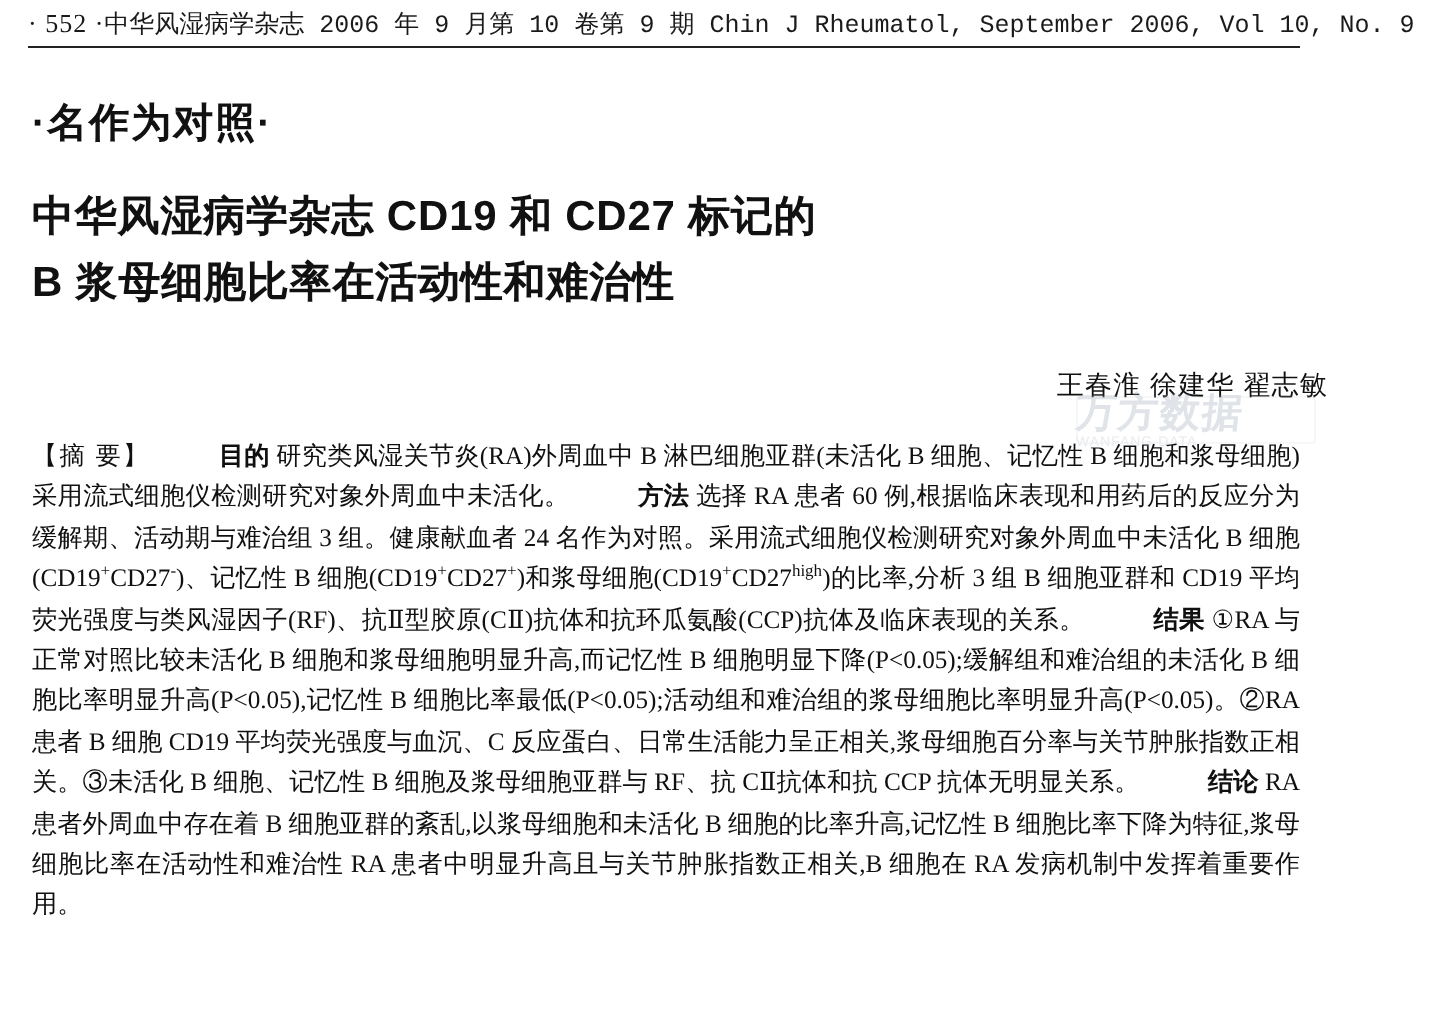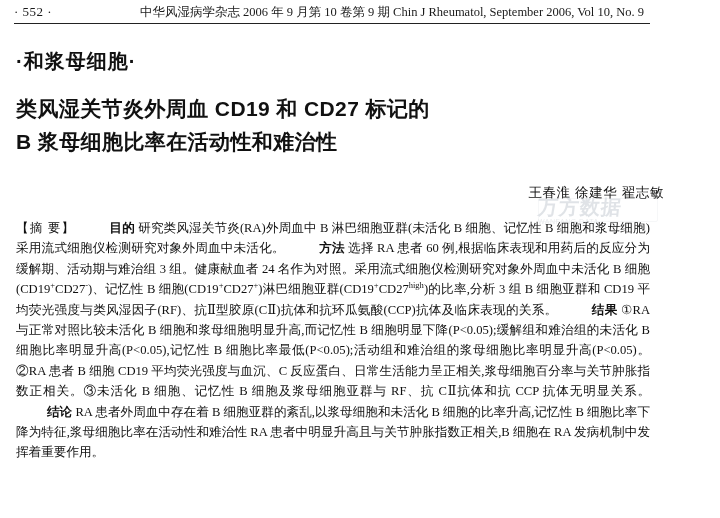--- a/index.html
+++ b/index.html
@@ -38,21 +38,21 @@
     padding-top: 4px;
     white-space: nowrap;
     color: #1a1a1a;
   }
   .journal-line {
     font-size: 12.5px;
     padding-top: 4px;
     white-space: nowrap;
     color: #1a1a1a;
     margin-right: 6px;
-    font-family: Liberation Serif, serif;
+    font-family: Liberation Mono, monospace;
   }
   .rule {
     position: absolute;
     left: 14px;
     right: 14px;
     top: 23px;
     border-top: 1.2px solid #222;
   }
 
   
@@ -154,36 +154,36 @@
 <body>
 
 <div class="page">
 
   <div class="running-head">
     <div class="folio">· 552 ·</div>
     <div class="journal-line">中华风湿病学杂志 2006 年 9 月第 10 卷第 9 期 Chin J Rheumatol, September 2006, Vol 10, No. 9</div>
     <div class="rule"></div>
   </div>
 
-  <div class="section-marker">·和浆母细胞·</div>
+  <div class="section-marker">·名作为对照·</div>
 
   <div class="title-block">
-    <div class="title-line">类风湿关节炎外周血 CD19 和 CD27 标记的</div>
+    <div class="title-line">中华风湿病学杂志 CD19 和 CD27 标记的</div>
     <div class="title-line">B 浆母细胞比率在活动性和难治性</div>
   </div>
 
   <div class="authors">王春淮    徐建华    翟志敏</div>
 
   <div class="abstract">
     <p>
       <span class="lead">【摘  要】</span>
       <span class="kw">目的</span>
       <span>研究类风湿关节炎(RA)外周血中 B 淋巴细胞亚群(未活化 B 细胞、记忆性 B 细胞和浆母细胞)采用流式细胞仪检测研究对象外周血中未活化。</span>
       <span class="kw">方法</span>
-      <span>选择 RA 患者 60 例,根据临床表现和用药后的反应分为缓解期、活动期与难治组 3 组。健康献血者 24 名作为对照。采用流式细胞仪检测研究对象外周血中未活化 B 细胞(CD19</span><sup>+</sup><span>CD27</span><sup>-</sup><span>)、记忆性 B 细胞(CD19</span><sup>+</sup><span>CD27</span><sup>+</sup><span>)淋巴细胞亚群(CD19</span><sup>+</sup><span>CD27</span><sup>high</sup><span>)的比率,分析 3 组 B 细胞亚群和 CD19 平均荧光强度与类风湿因子(RF)、抗Ⅱ型胶原(CⅡ)抗体和抗环瓜氨酸(CCP)抗体及临床表现的关系。</span>
+      <span>选择 RA 患者 60 例,根据临床表现和用药后的反应分为缓解期、活动期与难治组 3 组。健康献血者 24 名作为对照。采用流式细胞仪检测研究对象外周血中未活化 B 细胞(CD19</span><sup>+</sup><span>CD27</span><sup>-</sup><span>)、记忆性 B 细胞(CD19</span><sup>+</sup><span>CD27</span><sup>+</sup><span>)和浆母细胞(CD19</span><sup>+</sup><span>CD27</span><sup>high</sup><span>)的比率,分析 3 组 B 细胞亚群和 CD19 平均荧光强度与类风湿因子(RF)、抗Ⅱ型胶原(CⅡ)抗体和抗环瓜氨酸(CCP)抗体及临床表现的关系。</span>
       <span class="kw">结果</span>
       <span>①RA 与正常对照比较未活化 B 细胞和浆母细胞明显升高,而记忆性 B 细胞明显下降(P&lt;0.05);缓解组和难治组的未活化 B 细胞比率明显升高(P&lt;0.05),记忆性 B 细胞比率最低(P&lt;0.05);活动组和难治组的浆母细胞比率明显升高(P&lt;0.05)。②RA 患者 B 细胞 CD19 平均荧光强度与血沉、C 反应蛋白、日常生活能力呈正相关,浆母细胞百分率与关节肿胀指数正相关。③未活化 B 细胞、记忆性 B 细胞及浆母细胞亚群与 RF、抗 CⅡ抗体和抗 CCP 抗体无明显关系。</span>
       <span class="kw">结论</span>
       <span>RA 患者外周血中存在着 B 细胞亚群的紊乱,以浆母细胞和未活化 B 细胞的比率升高,记忆性 B 细胞比率下降为特征,浆母细胞比率在活动性和难治性 RA 患者中明显升高且与关节肿胀指数正相关,B 细胞在 RA 发病机制中发挥着重要作用。</span>
     </p>
   </div>
 
   <div class="watermark">
     <div class="wm-bar"></div>
     <div class="wm-text">万方数据</div>

